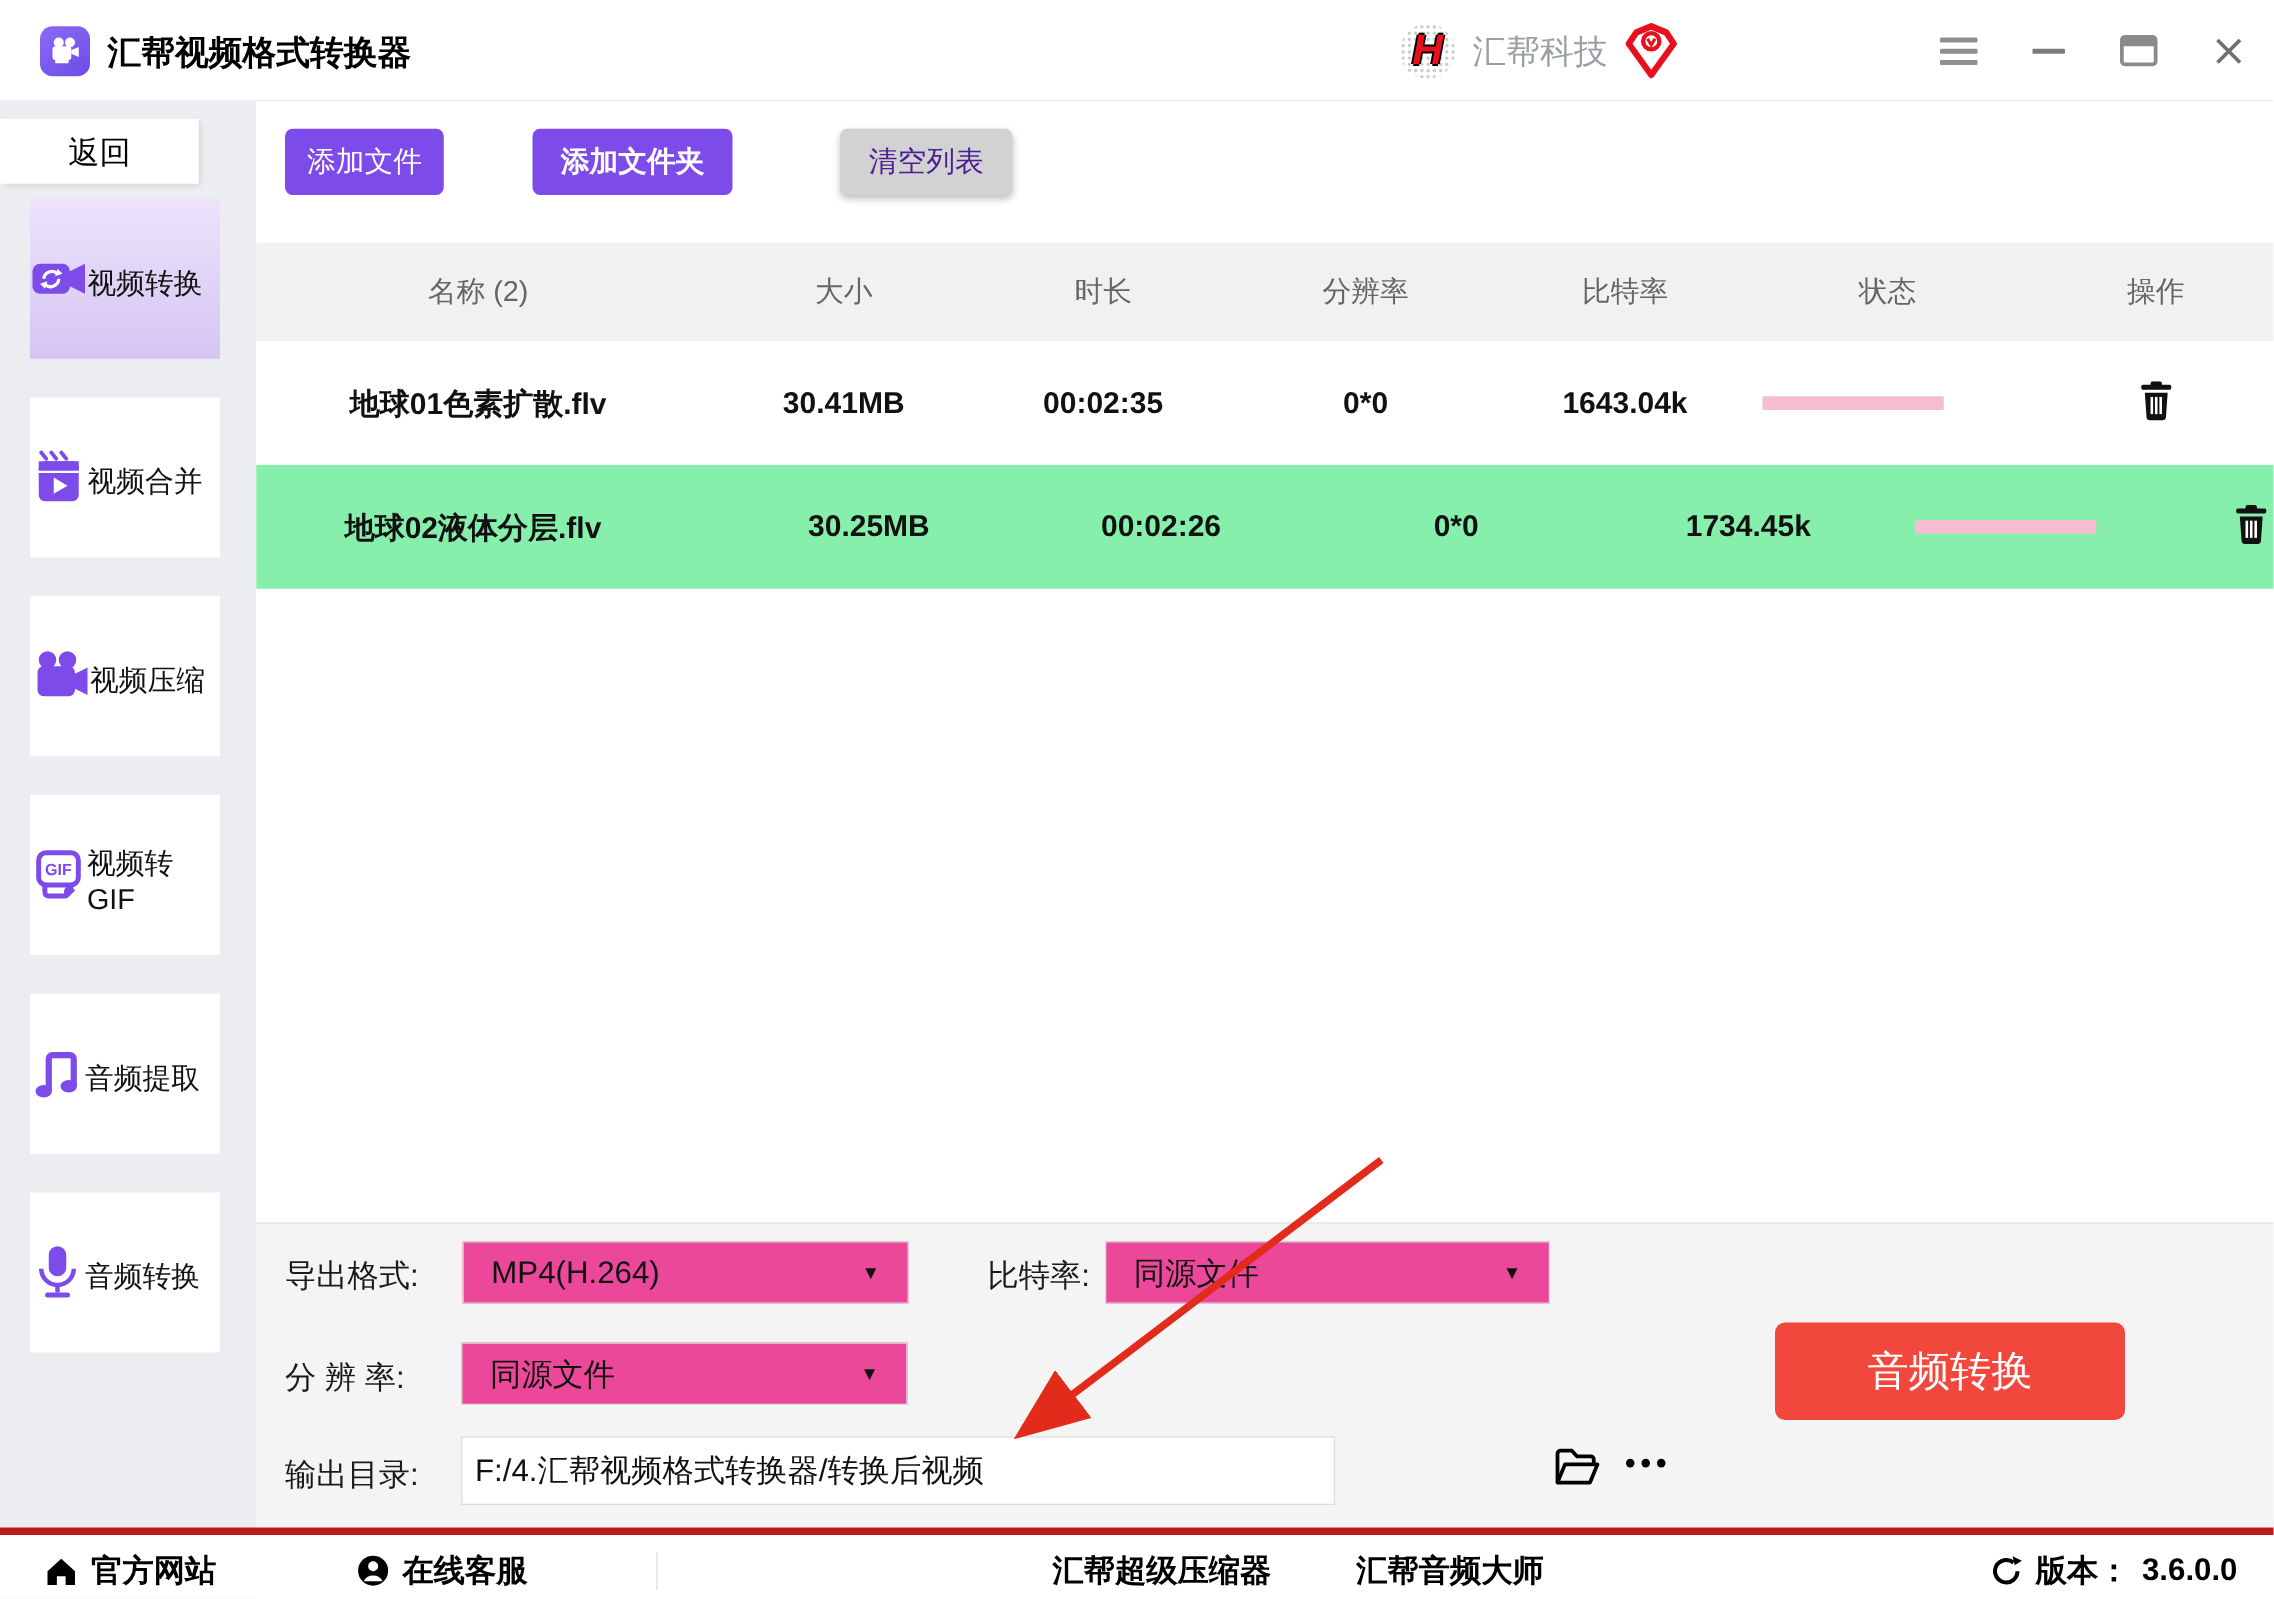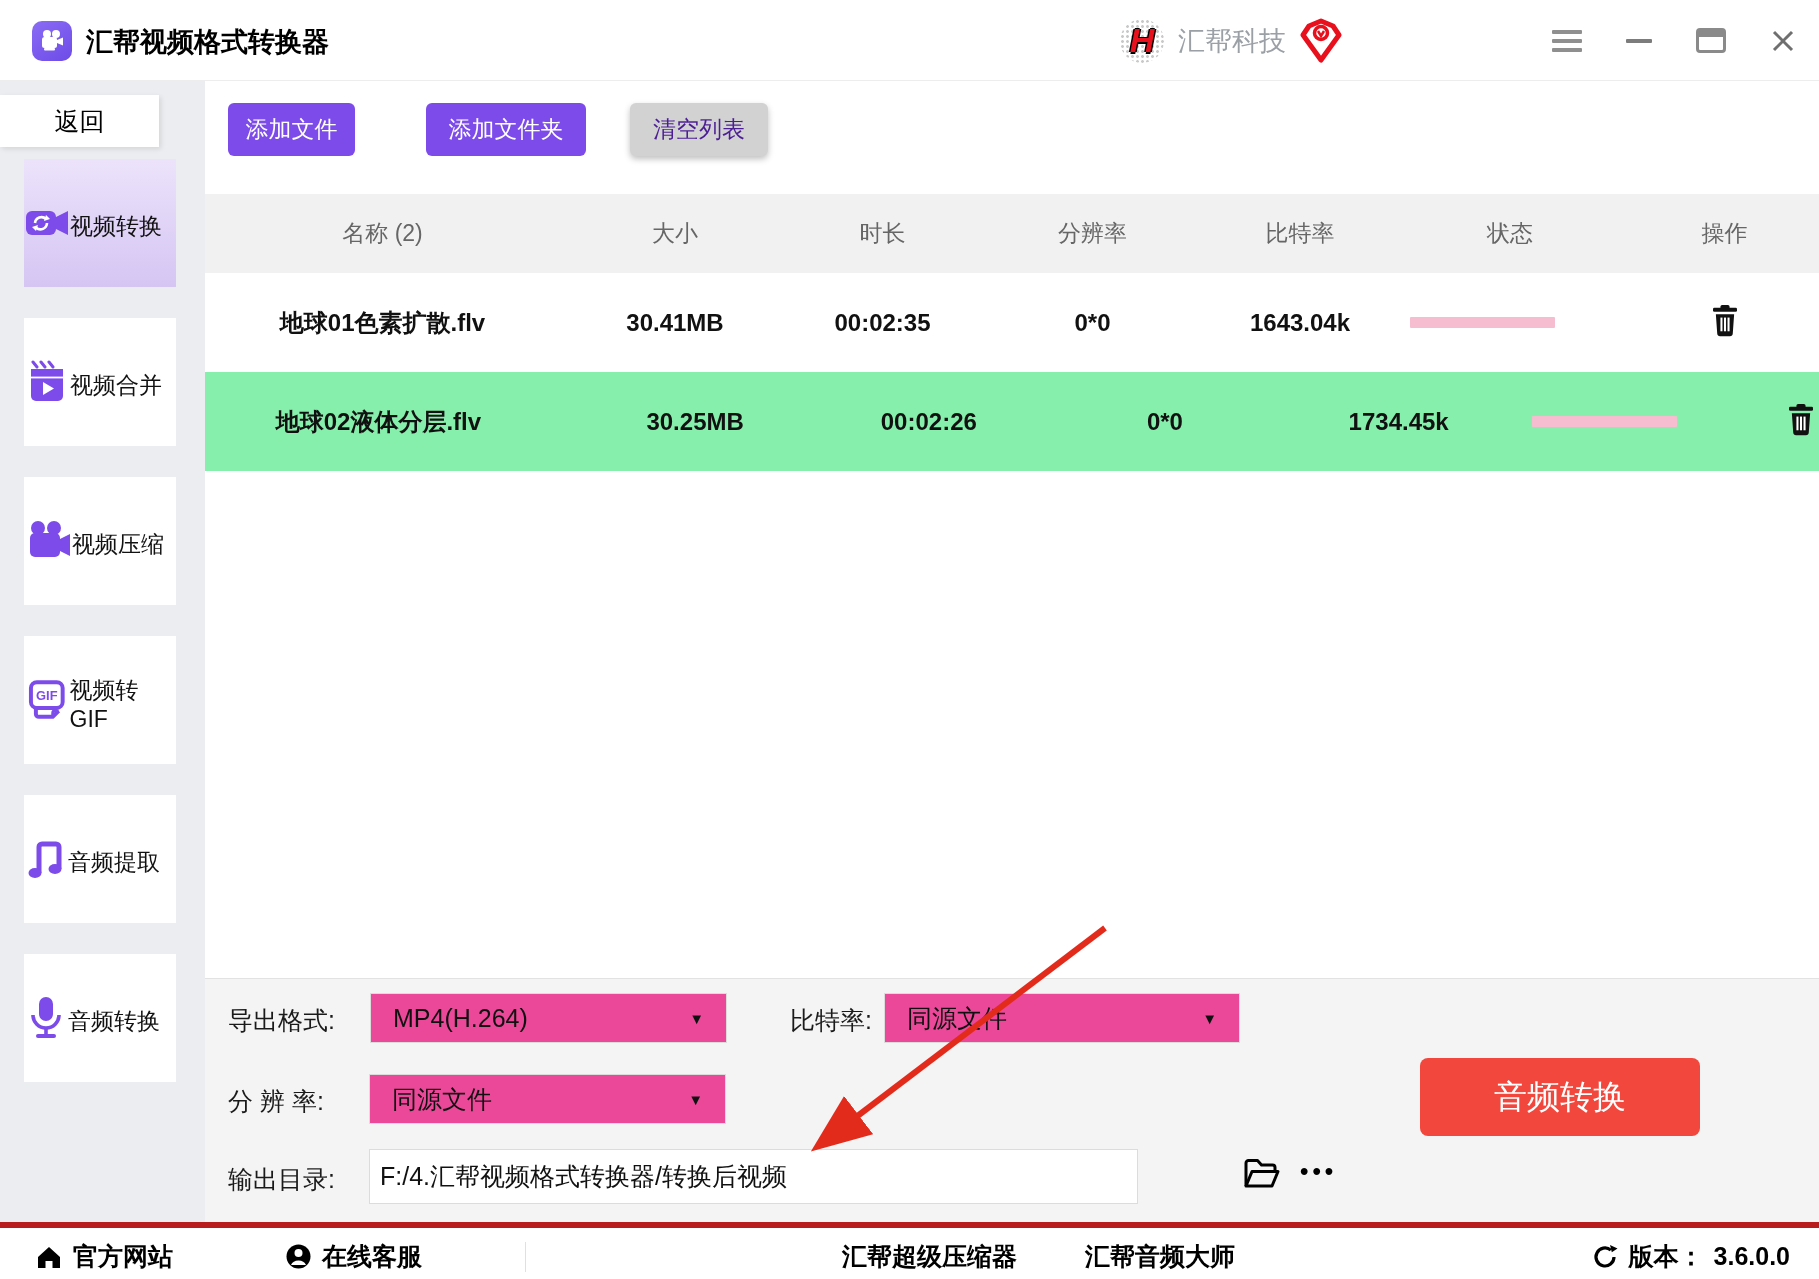--- a/index.html
+++ b/index.html
@@ -36,21 +36,21 @@
   .side-item .label { margin-top:7px; font-size:23px; color:#111; }
   .side-item svg { display:block; }
 
   
   .main { position:absolute; left:205px; top:81px; width:1614px; height:1141px; background:#fff; }
   .toolbar { position:absolute; left:0; top:22px; padding-left:23px; display:flex; }
   .tb-btn { height:53px; border:none; border-radius:6px; font-size:23px; cursor:pointer;
     font-family:inherit; display:flex; align-items:center; justify-content:center; }
   .btn-purple { background:#7c4bea; color:#fff; }
   .btn-add-file { width:127px; margin-right:71px; }
-  .btn-add-folder { width:160px; margin-right:44px; }
+  .btn-add-folder { width:160px; margin-right:86px;font-weight:bold; }
   .btn-clear { width:138px; background:#d2d2d2; color:#4c1d95; box-shadow:0 3px 6px rgba(0,0,0,.25); }
 
   
   .file-table { position:absolute; left:0; top:113px; width:1614px; }
   .trow { display:flex; align-items:center; }
   .thead { height:79px; background:#f1f1f2; font-size:23px; color:#666; }
   .tbody-row { height:99px; font-size:24px; font-weight:600; color:#111; }
   .tbody-row.odd { background:#fff; } .tbody-row.even { background:#86efac;gap:31px; }
   .col { text-align:center; }
   .c-name{ width:355px; } .c-size{ width:230px; } .c-dur{ width:185px; } .c-res{ width:235px; }
@@ -58,21 +58,21 @@
   .progress { width:145px; height:11px; background:#f6bdd1; margin:0 auto; margin-right:75px; border-radius:1px; }
   .trash { background:none; border:none; cursor:pointer; padding:4px; }
 
   
   .settings { position:absolute; left:0; top:897px; width:1614px; height:244px; background:#f4f4f5;
     border-top:1px solid #e2e2e2; }
   .set-label { position:absolute; font-size:25px; font-weight:500; color:#1a1a1a; white-space:pre; }
   .dropdown { position:absolute; width:357px; height:50px; background:#ec4899; border:1px solid #dcdcdc;
     display:flex; align-items:center; padding-left:22px; font-size:25px; cursor:pointer; }
   .dropdown .caret { position:absolute; right:22px; font-size:15px; color:#111; }
-  .outdir { position:absolute; left:164px; top:170px; width:769px; height:55px; background:#fff;
+  .outdir { position:absolute; left:164px; top:170px; width:699px; height:55px; background:#fff;
     border:1px solid #dcdcdc; display:flex; align-items:center; padding-left:10px; font-size:25px; }
   .folder-btn,.dots-btn { position:absolute; background:none; border:none; cursor:pointer; }
   .folder-btn { left:1038px; top:178px; }
   .dots-btn { left:1095px; top:178px; font-size:24px; font-weight:700; letter-spacing:4px; color:#000; }
   .start-btn { position:absolute; left:1215px; top:79px; width:280px; height:78px; background:#f2473c; color:#fff;
     border:none; border-radius:8px; font-size:33px; font-family:inherit; cursor:pointer; }
 
   
   .footer { position:absolute; left:0; bottom:0; width:1819px; height:57px; background:#fff;
     border-top:6px solid #b91c1c; }

